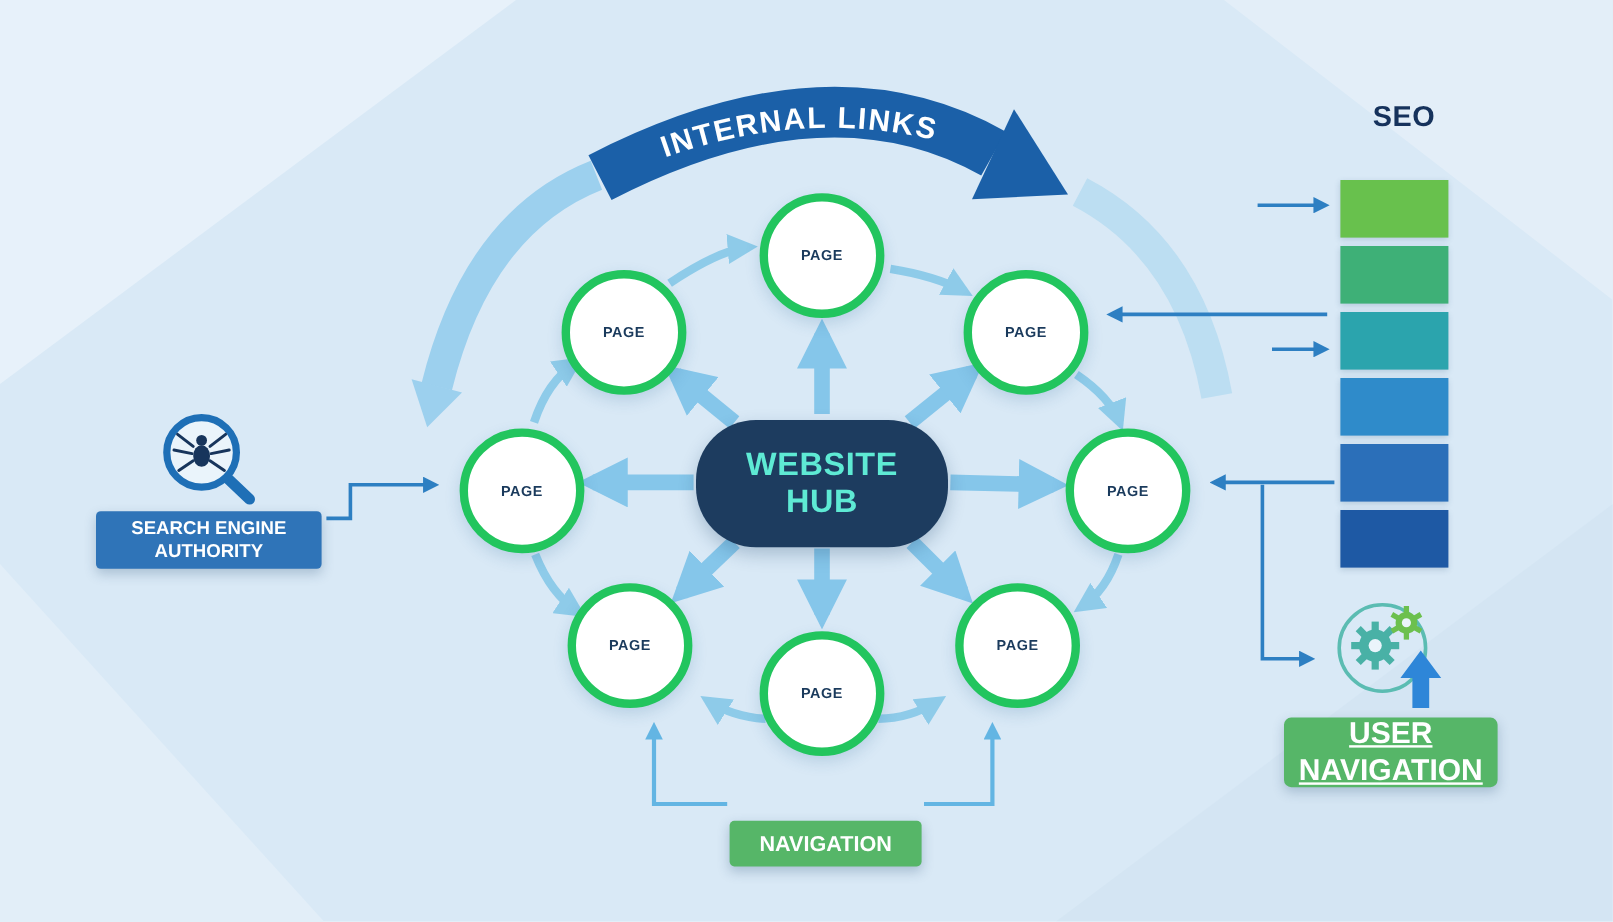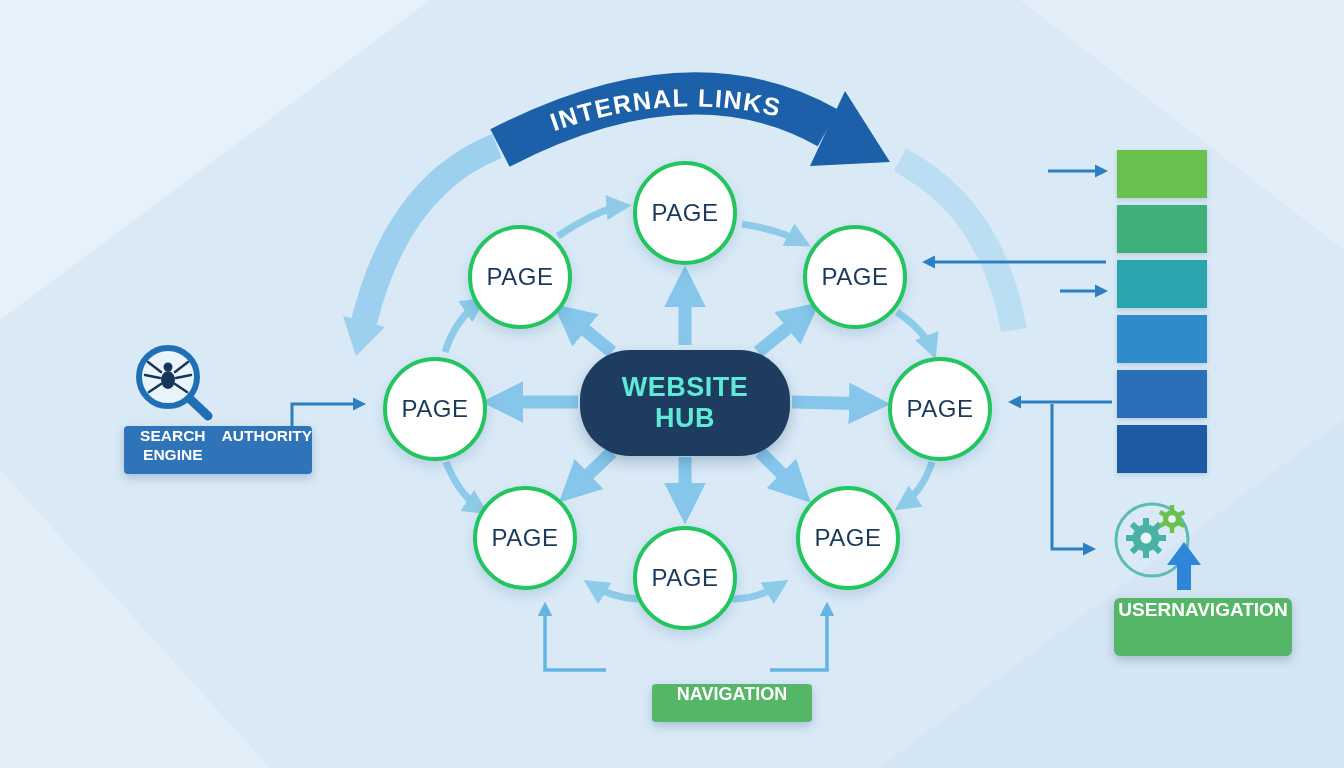--- a/index.html
+++ b/index.html
@@ -5,29 +5,29 @@
   html,body{margin:0;padding:0;}
   body{font-family:"Liberation Sans", sans-serif;}
   .stage{position:relative;width:1344px;height:768px;overflow:hidden;background:#d9e9f6;}
   .stage svg.layer{position:absolute;left:0;top:0;z-index:1;}
   .abs{position:absolute;z-index:2;box-sizing:border-box;}
 
   .hub{left:580px;top:350px;width:210px;height:106px;border-radius:50px;background:#1d3c5f;
        display:flex;flex-direction:column;align-items:center;justify-content:center;
        color:#5eead4;font-weight:bold;font-size:27px;line-height:1.15;letter-spacing:.5px;
        box-shadow:0 6px 14px rgba(20,60,100,.25);}
-  .page{width:104px;height:104px;border-radius:50%;background:#fff;border:4px solid #22c55e;
-        display:flex;align-items:center;justify-content:center;color:#1a3a5c;font-weight:normal;
-        font-size:24px;letter-spacing:.5px;box-shadow:0 5px 12px rgba(40,100,150,.18);}
-
-  .label-box{display:flex;align-items:flex-start;justify-content:center;
-        color:#fff;font-weight:bold;text-align:center;box-shadow:0 4px 10px rgba(30,70,110,.25);margin-left:44px;}
+  .page{width:104px;height:104px;border-radius:50%;background:#fff;border:7px solid #22c55e;
+        display:flex;align-items:center;justify-content:center;color:#1a3a5c;font-weight:bold;
+        font-size:12px;letter-spacing:.5px;box-shadow:0 5px 12px rgba(40,100,150,.18);}
+
+  .label-box{display:flex;flex-direction:column;align-items:center;justify-content:center;
+        color:#fff;font-weight:bold;text-align:center;box-shadow:0 4px 10px rgba(30,70,110,.25);}
   .crawl-box{left:80px;top:426px;width:188px;height:48px;background:#2f74b8;border-radius:4px;font-size:15.5px;line-height:1.25;}
   .nav-box{left:608px;top:684px;width:160px;height:38px;background:#56b668;border-radius:4px;font-size:18px;}
-  .engage-box{left:1070px;top:598px;width:178px;height:58px;background:#56b668;border-radius:6px;font-size:19px;line-height:1.25;}
+  .engage-box{left:1070px;top:598px;width:178px;height:58px;background:#56b668;border-radius:6px;font-size:25px;line-height:1.25;text-decoration:underline;}
 
   .seo-title{left:1090px;top:84px;width:160px;text-align:center;color:#16325c;font-weight:bold;
         font-size:24px;line-height:1.2;letter-spacing:.5px;}
   .bars{left:1117px;top:150px;width:90px;display:flex;flex-direction:column;gap:7px;}
   .bars .bar{height:48px;width:90px;box-shadow:0 2px 5px rgba(30,70,110,.18);}
 </style>
 </head>
 <body>
 
 <div class="stage">
@@ -185,20 +185,21 @@
   <div class="abs label-box crawl-box">
     <span>SEARCH ENGINE</span>
     <span>AUTHORITY</span>
   </div>
 
   <div class="abs label-box nav-box">
     <span>NAVIGATION</span>
   </div>
 
   <div class="abs seo-title">
+    <div>SEO</div>
   </div>
   <div class="abs bars">
     <div class="bar" style="background: rgb(104, 193, 77);"></div>
     <div class="bar" style="background: rgb(62, 176, 119);"></div>
     <div class="bar" style="background: rgb(43, 164, 173);"></div>
     <div class="bar" style="background: rgb(47, 139, 202);"></div>
     <div class="bar" style="background: rgb(43, 111, 185);"></div>
     <div class="bar" style="background: rgb(30, 89, 164);"></div>
   </div>
 

